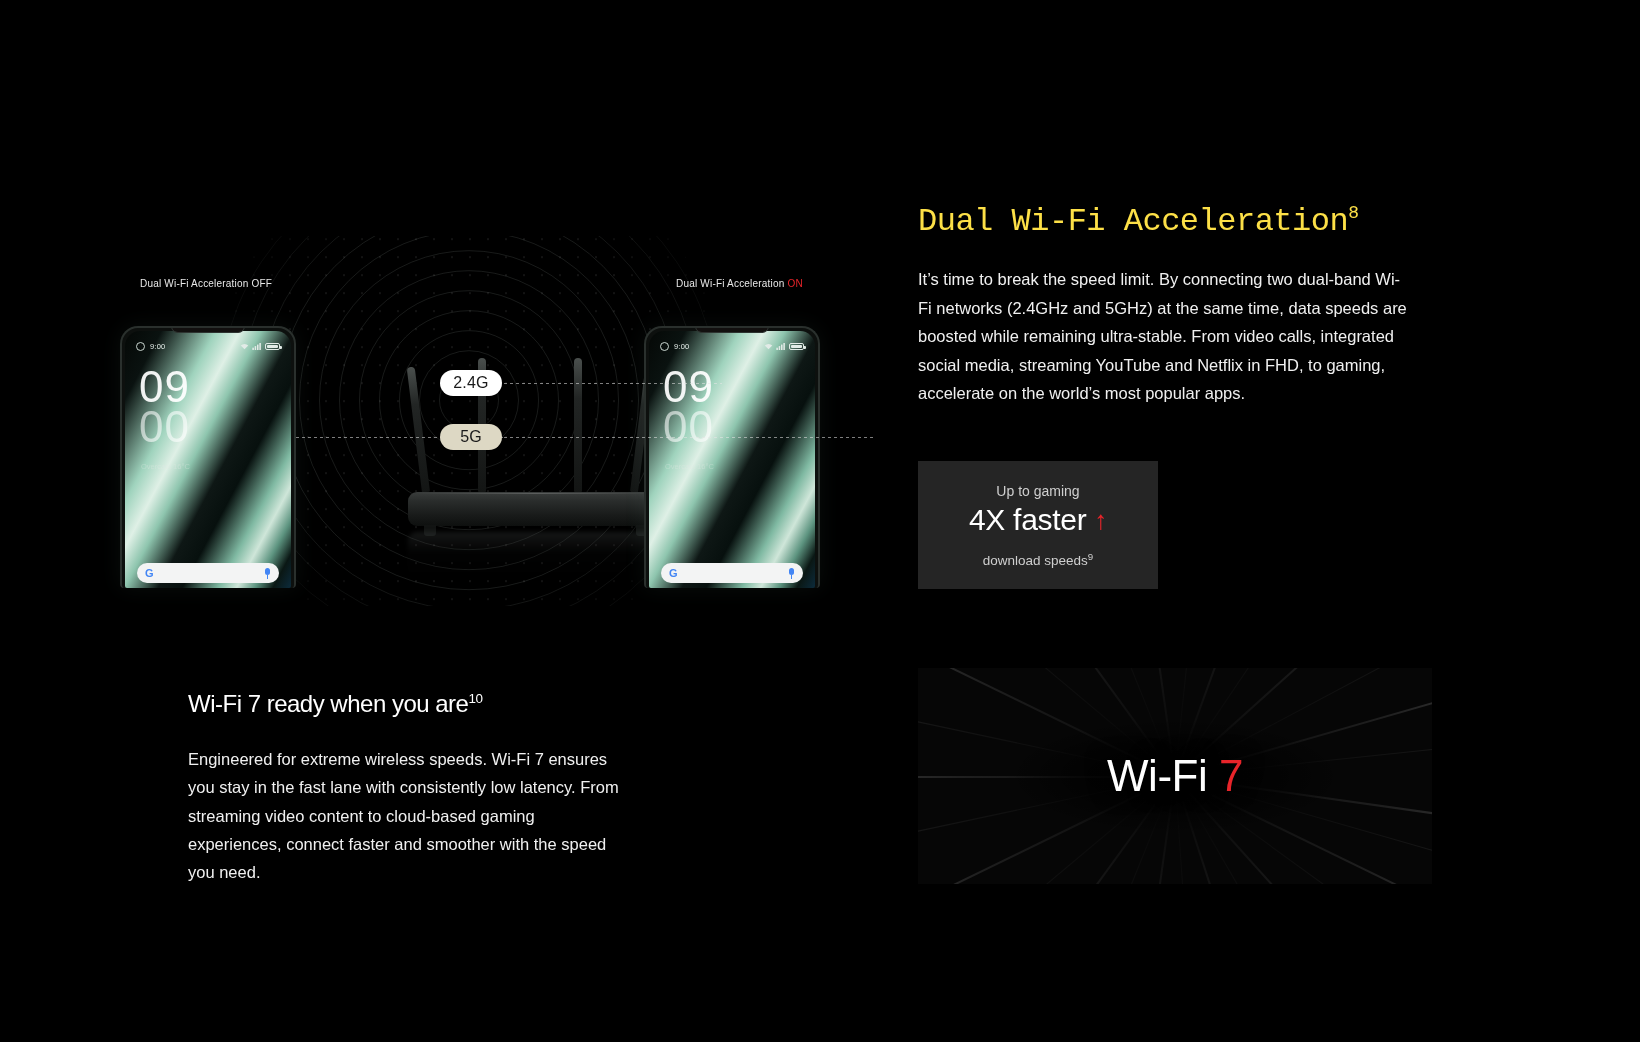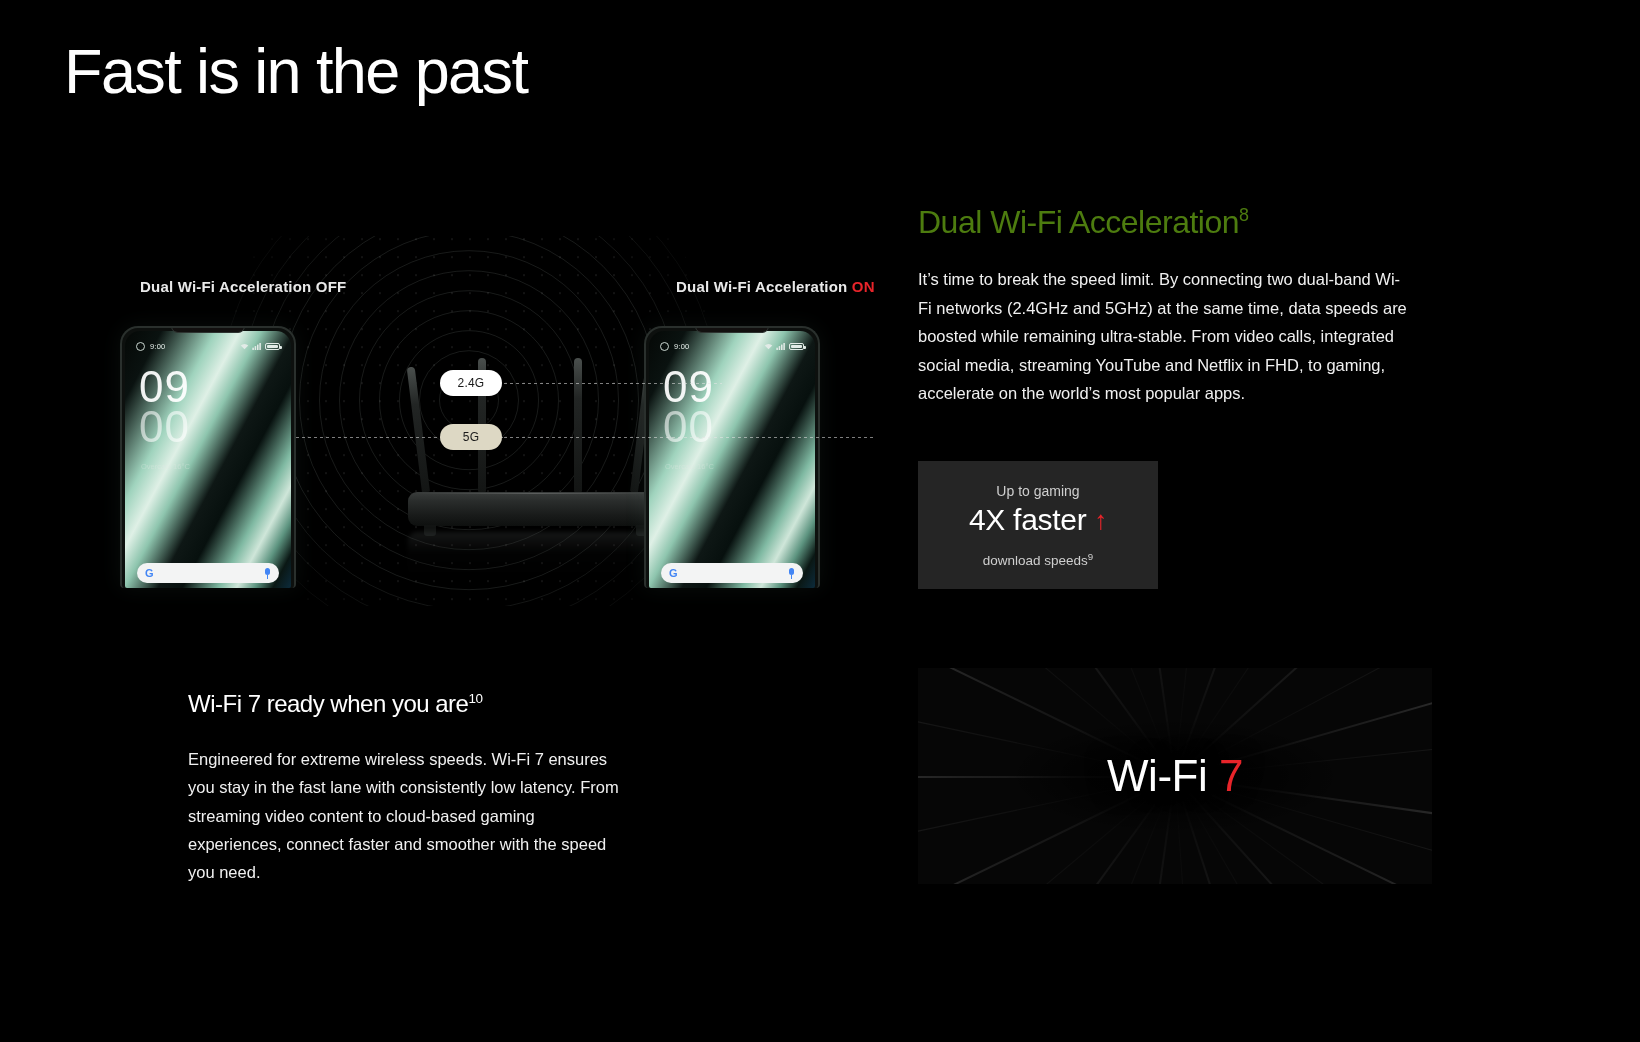--- a/index.html
+++ b/index.html
@@ -32,22 +32,22 @@
         rgba(255,255,255,0.085) 0px, rgba(255,255,255,0.085) 1px,
         rgba(0,0,0,0) 1px, rgba(0,0,0,0) 9px);
     background-size: 18px 18px;
     -webkit-mask-image: radial-gradient(circle at 50% 50%, #000 0%, #000 52%, transparent 78%);
     mask-image: radial-gradient(circle at 50% 50%, #000 0%, #000 52%, transparent 78%);
     opacity: .9;
   }
   .ripple-ring { position:absolute; left:50%; top:50%; border:1px solid rgba(200,210,205,.14); border-radius:50%; transform:translate(-50%,-50%); }
 
   .panel-label {
-    position: absolute; font-size: 15px; color: #e9e9e9;
-    letter-spacing: .2px; white-space: nowrap; font-weight: bold;
+    position: absolute; font-size: 10px; color: #e9e9e9;
+    letter-spacing: .2px; white-space: nowrap;
   }
   .panel-label.off { left: 76px; top: 42px; }
   .panel-label.on  { left: 612px; top: 42px; }
   .panel-label .on-word { color: #e8242a; }
 
   
   .phone {
     position: absolute; top: 90px; width: 176px; height: 262px;
     border-radius: 18px 18px 4px 4px;
     background: #0d100e;
@@ -131,38 +131,38 @@
     position: absolute; left: -8px; bottom: -14px; width: 256px; height: 46px;
     background: linear-gradient(180deg, rgba(70,74,73,.30) 0%, rgba(25,27,26,.10) 45%, rgba(0,0,0,0) 100%);
     border-radius: 9px; filter: blur(2px);
   }
 
   
   .pill {
     position: absolute; z-index: 8;
     display: flex; align-items: center; justify-content: center;
     height: 26px; width: 62px; border-radius: 13px;
-    font-size: 12px; color: #1a1a1a; letter-spacing: .2px;
+    font-size: 16px; color: #1a1a1a; letter-spacing: .2px;
   }
   .pill.band24 { left: 376px; top: 134px; background: #ffffff; }
   .pill.band5  { left: 376px; top: 188px; background: #ddd8c4; }
   .dotline {
     position: absolute; height: 1px; z-index: 7;
     background-image: linear-gradient(90deg, rgba(230,230,230,.55) 0 3px, transparent 3px 6px);
     background-size: 6px 1px;
   }
   .dotline.d24 { left: 440px; top: 147px; width: 218px; }
   .dotline.d5  { left: 232px; top: 201px; width: 208px; }
   .dotline.d5b { left: 440px; top: 201px; width: 424px; }
 
   
   .col-right { position: absolute; left: 918px; top: 203px; width: 500px; }
   .h2-title {
-    font-size: 32px; font-weight: 400; color: #4d7c0f; letter-spacing: -.5px;
-    line-height: 1.2; white-space: nowrap;
+    font-size: 32px; font-weight: 400; color: #fde047; letter-spacing: -.5px;
+    line-height: 1.2; white-space: nowrap; font-family: Liberation Mono, monospace;
   }
   .h2-title sup, .h3-title sup { font-size: .56em; vertical-align: super; line-height: 0; }
   .body-copy {
     margin-top: 24px; font-size: 16.5px; line-height: 1.72;
     color: #f0f0f0; max-width: 492px;
   }
 
   .stat-card {
     position: absolute; left: 918px; top: 461px;
     width: 240px; height: 128px; background: #252525;
@@ -207,21 +207,20 @@
     color: #ffffff; letter-spacing: -.5px; z-index: 4;
     text-shadow: 0 0 22px rgba(0,0,0,.85);
   }
   .wifi7-text .seven { color: #e8242a; }
 </style>
 </head>
 <body>
 
 <div class="page">
 
-  <div class="hero-title">Fast is in the past</div>
 
   <div class="visual">
 
     <div class="ripples">
       <div class="ripple-ring" style="width:60px;height:60px;"></div>
       <div class="ripple-ring" style="width:100px;height:100px;"></div>
       <div class="ripple-ring" style="width:140px;height:140px;"></div>
       <div class="ripple-ring" style="width:180px;height:180px;"></div>
       <div class="ripple-ring" style="width:220px;height:220px;"></div>
       <div class="ripple-ring" style="width:260px;height:260px;"></div>

